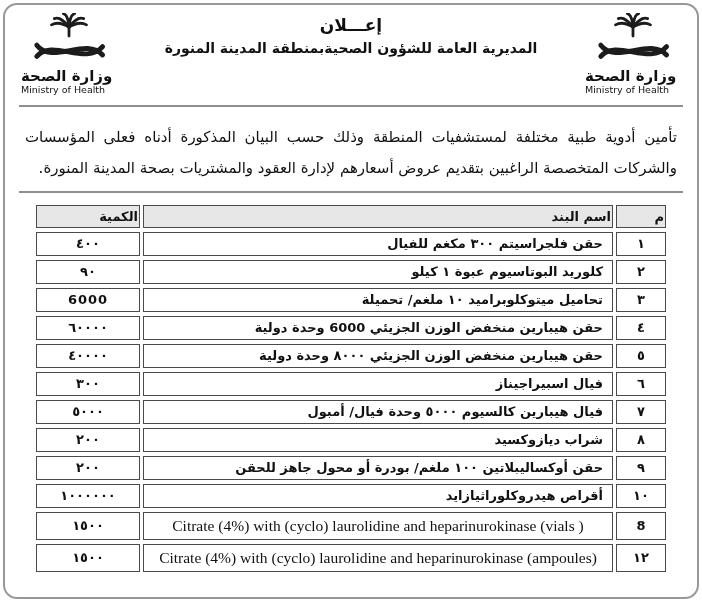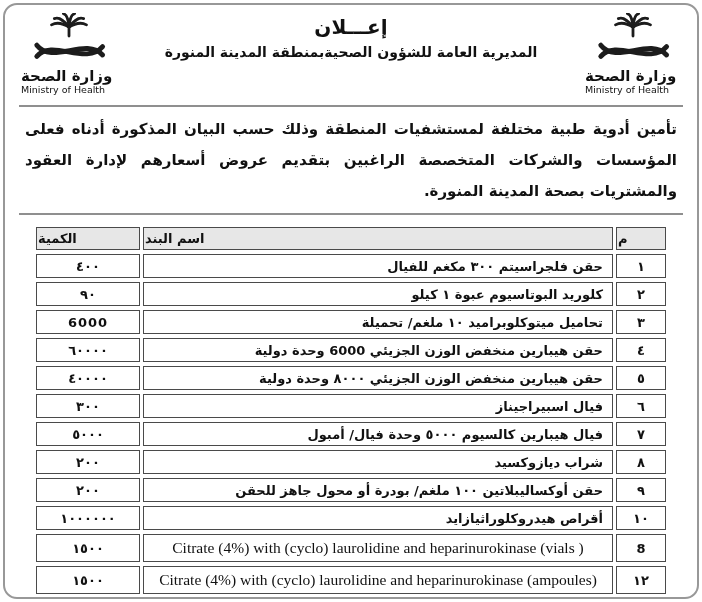--- a/index.html
+++ b/index.html
@@ -6,32 +6,32 @@
   body{width:702px;height:602px;font-family:"DejaVu Sans",sans-serif;color:#111;}
   .page{box-sizing:border-box;width:696px;height:596px;margin:3px;border:2px solid #989898;
         border-radius:14px;background:#fff;overflow:hidden;}
   
   .header{display:flex;justify-content:space-between;align-items:flex-start;padding:8px 16px 0 16px;height:100px;box-sizing:border-box;}
   .logo{width:96px;flex:0 0 auto;}
   .logo svg{display:block;margin:0 auto;}
   .logo-ar{font-weight:bold;font-size:15px;line-height:1.05;}
   .logo-en{font-size:9.5px;line-height:1.1;}
   .header-center{flex:1;text-align:center;padding-top:2px;}
-  .h-announce{font-size:20px;font-weight:bold;letter-spacing:.5px;}
+  .h-announce{font-size:17px;font-weight:bold;letter-spacing:.5px;}
   .h-notice{font-size:19px;font-weight:bold;margin-top:3px;}
   .h-directorate{font-size:14px;font-weight:bold;margin-top:5px;white-space:nowrap;}
   
   .rule{border:none;border-top:2px solid #8f8f8f;margin:0 14px;}
   
-  .intro{direction:rtl;font-weight:bold;font-size:15px;line-height:2.05;
-         text-align:justify;margin:7px 20px 7px 20px;}
+  .intro{direction:rtl;font-weight:normal;font-size:15px;line-height:2.05;
+         text-align:justify;margin:15px 20px 7px 20px;}
   
   table{width:636px;margin:8px auto 0 auto;border-collapse:separate;border-spacing:3px 4px;direction:rtl;}
   th,td{border:1px solid #4a4a4a;font-weight:bold;font-size:13px;box-sizing:border-box;}
-  th{background:#e7e7e7;height:23px;text-align:left;}
+  th{background:#e7e7e7;height:23px;text-align:right;}
   .col-index{width:50px;}
   .col-qty{width:104px;}
   td.cell-index{text-align:center;height:24px;}
   td.cell-item{text-align:right;padding:1px 9px;}
   td.cell-qty{text-align:center;letter-spacing:1px;}
   tr.row-en td{height:28px;}
   tr.row-en td.cell-item{direction:ltr;text-align:center;font-family:"Liberation Serif",serif;
                          font-weight:normal;font-size:15.5px;}
 </style>
 </head>

